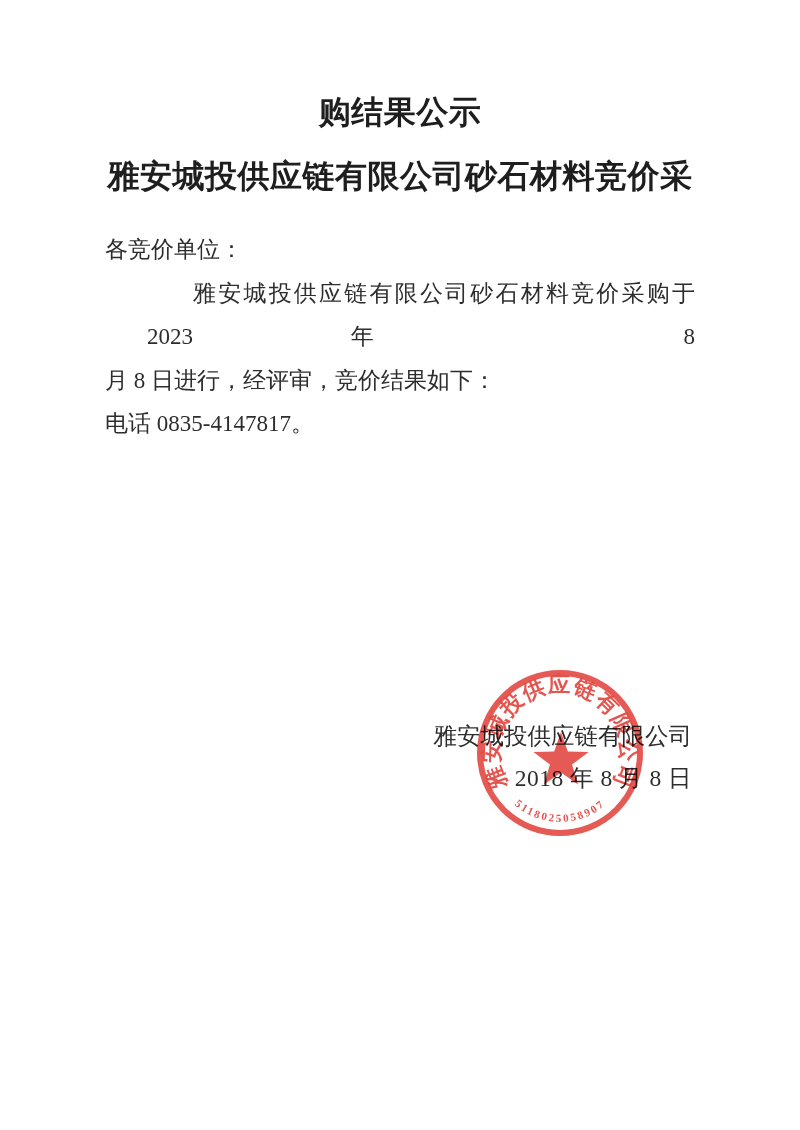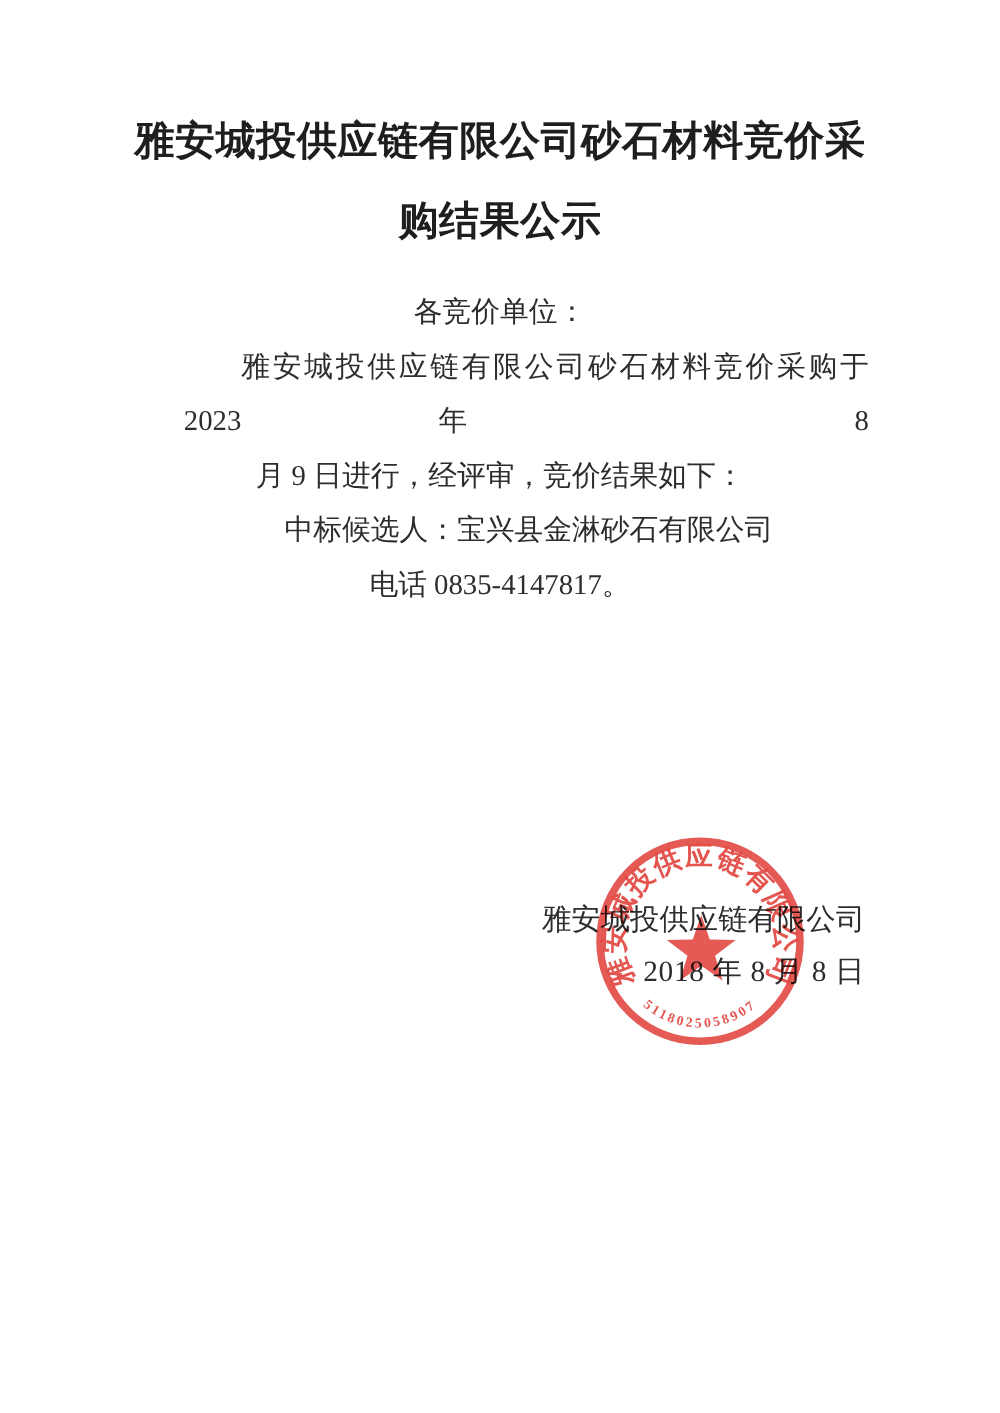--- a/index.html
+++ b/index.html
@@ -26,21 +26,21 @@
   }
   .doc-body {
     position: absolute;
     left: 105px; top: 228px;
     width: 590px;
     font-size: 23px;
     color: #2d2d2d;
     line-height: 43.5px;
     white-space: nowrap;
   }
-  .doc-body .line { white-space: normal; text-align: center; }
+  .doc-body .line { white-space: normal; }
   .doc-body .indent { text-indent: 46px; }
   .doc-body .justify {
     text-align: justify;
     text-align-last: justify;
     margin-left: 42px;
   }
   .signature {
     position: absolute;
     right: 108px; top: 715px;
     text-align: right;
@@ -64,29 +64,28 @@
   }
   .seal .arc-company { font-size: 22px; letter-spacing: 1.5px; }
   .seal .arc-serial  { font-size: 11px; letter-spacing: 2.2px; }
 </style>
 </head>
 <body>
 
 <div class="page">
 
   <div class="doc-title">
+    <div>购结果公示</div>
     <div>雅安城投供应链有限公司砂石材料竞价采</div>
-    <div>购结果公示</div>
   </div>
 
   <div class="doc-body">
     <div class="line">各竞价单位：</div>
     <div class="line indent justify">雅安城投供应链有限公司砂石材料竞价采购于 2023 年 8</div>
-    <div class="line">月 9 日进行，经评审，竞价结果如下：</div>
-    <div class="line indent">中标候选人：宝兴县金淋砂石有限公司</div>
+    <div class="line">月 8 日进行，经评审，竞价结果如下：</div>
     <div class="line">电话 0835-4147817。</div>
   </div>
 
   <div class="signature">
     <div class="sig-company">雅安城投供应链有限公司</div>
     <div class="sig-date">2018 年 8 月 8 日</div>
   </div>
 
   <svg class="seal" viewBox="0 0 170 170" xmlns="http://www.w3.org/2000/svg">
     <defs>

